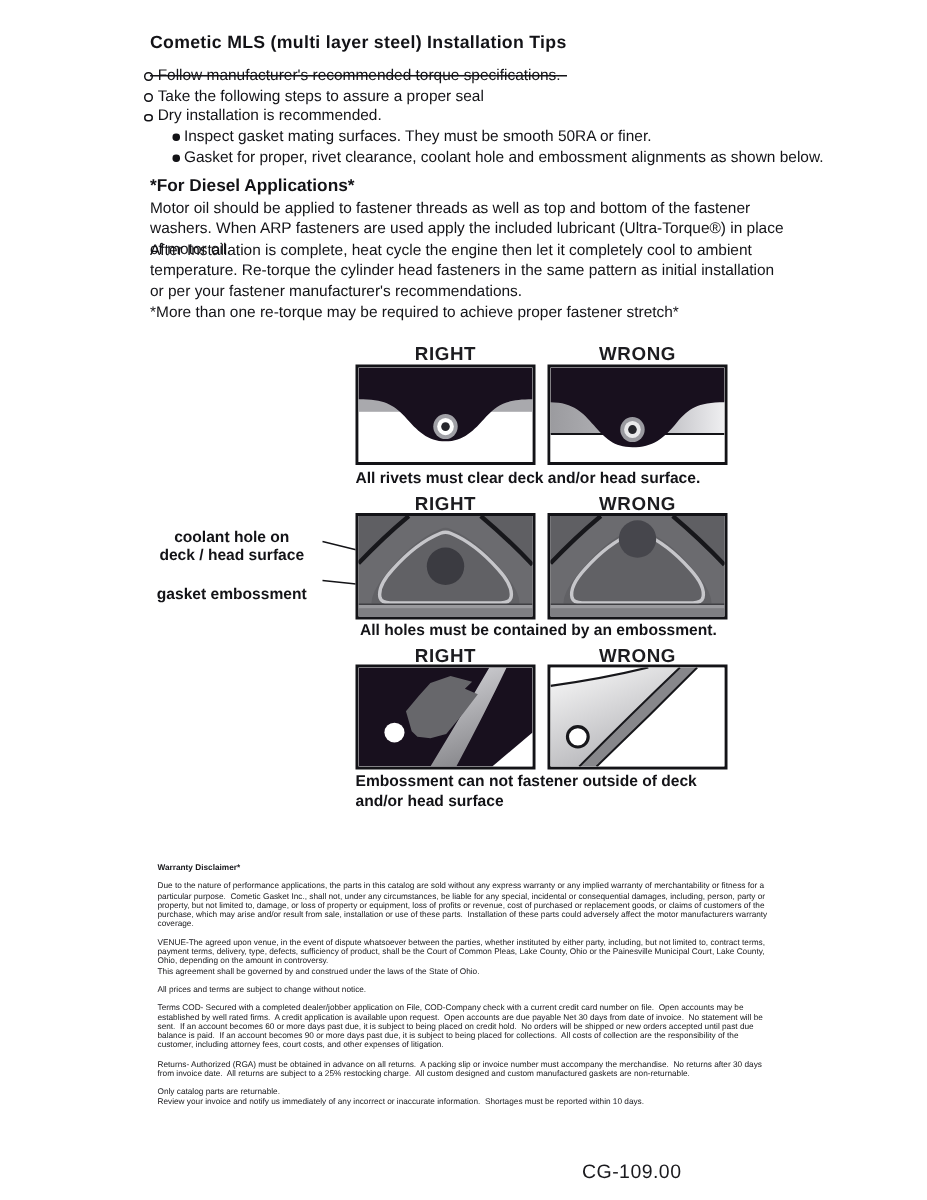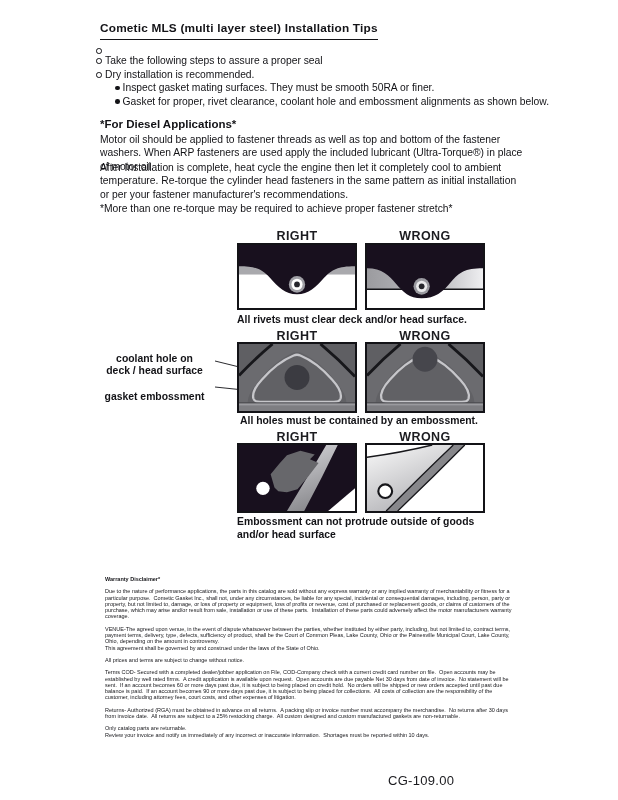--- a/index.html
+++ b/index.html
@@ -1,20 +1,20 @@
 <!DOCTYPE html>
 <html><head>
 <meta charset="utf-8">
 <style>
   html,body{margin:0;padding:0;background:#ffffff;}
   .page{position:relative;width:618px;height:800px;background:#ffffff;overflow:hidden;
         font-family:"Liberation Sans",sans-serif;color:#131317;}
 
   .title{position:absolute;left:100px;top:21px;font-size:11.8px;font-weight:bold;
-         letter-spacing:.2px;border-bottom:1.8px solid #131317;padding-bottom:4px;}
+         letter-spacing:.2px;border-bottom:1.8px solid #131317;padding-bottom:15px;}
 
   .bullets{position:absolute;left:96px;top:44px;font-size:10.3px;line-height:13.7px;}
   .b-row{display:flex;align-items:flex-start;}
   .o-dot{flex:0 0 auto;width:3.6px;height:3.6px;border:1px solid #131317;border-radius:50%;
          margin:4.4px 3.5px 0 0;}
   .sub{margin-left:19px;}
   .f-dot{flex:0 0 auto;width:4.6px;height:4.6px;background:#131317;border-radius:50%;
          margin:4.2px 3px 0 0;}
 
   .diesel-h{position:absolute;left:100px;top:118px;font-size:11.5px;font-weight:bold;}
@@ -51,20 +51,21 @@
 </head>
 <body>
 
 <div class="page">
 
   <div class="title">Cometic MLS (multi layer steel) Installation Tips</div>
 
   <div class="bullets">
     <div class="b-row">
       <span class="o-dot"></span>
+      <span>Follow manufacturer's recommended torque specifications.</span>
     </div>
     <div class="b-row">
       <span class="o-dot"></span>
       <span>Take the following steps to assure a proper seal</span>
     </div>
     <div class="b-row">
       <span class="o-dot"></span>
       <span>Dry installation is recommended.</span>
     </div>
     <div class="b-row sub">
@@ -195,21 +196,21 @@
       <path d="M0,13 Q36,8 68,0 L90,0 Q56,33 20,70 L0,70 Z" fill="url(#g4)"></path>
       <path d="M0,13 Q36,8 68,0" stroke="#17171b" stroke-width="1.6" fill="none"></path>
       <path d="M90,0 Q56,33 20,70 L32,70 Q68,35 102,0 Z" fill="#87878b"></path>
       <path d="M90,0 Q56,33 20,70" stroke="#17171b" stroke-width="1.4" fill="none"></path>
       <path d="M102,0 Q68,35 32,70" stroke="#17171b" stroke-width="1.4" fill="none"></path>
       <circle cx="19" cy="49" r="7.2" fill="#ffffff" stroke="#17171b" stroke-width="2.2"></circle>
     </svg>
   </div>
 
   <div class="caption cap3">
-    <div>Embossment can not protrude outside of goods</div>
+    <div>Embossment can not fastener outside of deck</div>
     <div>and/or head surface</div>
   </div>
 
   <div class="legal">
     <div class="legal-h">Warranty Disclaimer*</div>
     <div class="legal-p">Due to the nature of performance applications, the parts in this catalog are sold without any express warranty or any implied warranty of merchantability or fitness for a particular purpose.  Cometic Gasket Inc., shall not, under any circumstances, be liable for any special, incidental or consequential damages, including, person, party or property, but not limited to, damage, or loss of property or equipment, loss of profits or revenue, cost of purchased or replacement goods, or claims of customers of the purchase, which may arise and/or result from sale, installation or use of these parts.  Installation of these parts could adversely affect the motor manufacturers warranty coverage.</div>
     <div class="legal-p">VENUE-The agreed upon venue, in the event of dispute whatsoever between the parties, whether instituted by either party, including, but not limited to, contract terms, payment terms, delivery, type, defects, sufficiency of product, shall be the Court of Common Pleas, Lake County, Ohio or the Painesville Municipal Court, Lake County, Ohio, depending on the amount in controversy.
 This agreement shall be governed by and construed under the laws of the State of Ohio.</div>
     <div class="legal-p">All prices and terms are subject to change without notice.</div>
     <div class="legal-p">Terms COD- Secured with a completed dealer/jobber application on File, COD-Company check with a current credit card number on file.  Open accounts may be established by well rated firms.  A credit application is available upon request.  Open accounts are due payable Net 30 days from date of invoice.  No statement will be sent.  If an account becomes 60 or more days past due, it is subject to being placed on credit hold.  No orders will be shipped or new orders accepted until past due balance is paid.  If an account becomes 90 or more days past due, it is subject to being placed for collections.  All costs of collection are the responsibility of the customer, including attorney fees, court costs, and other expenses of litigation.</div>

